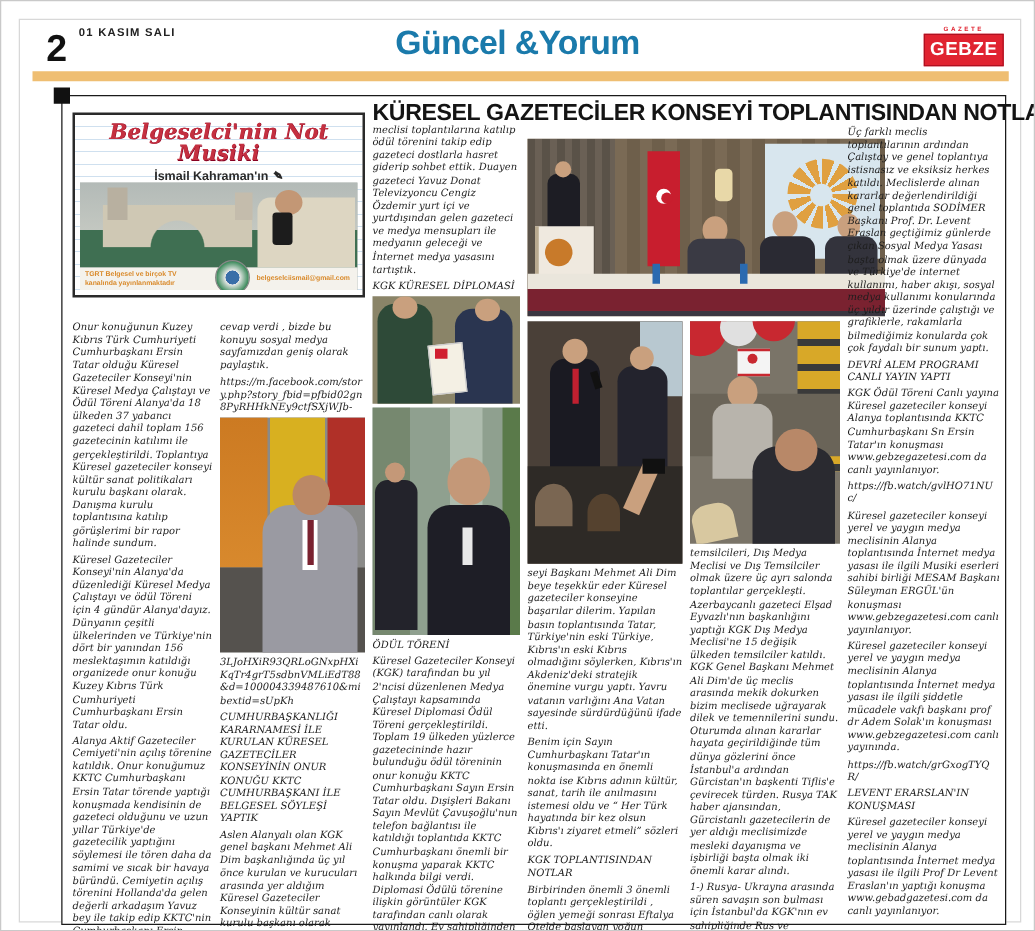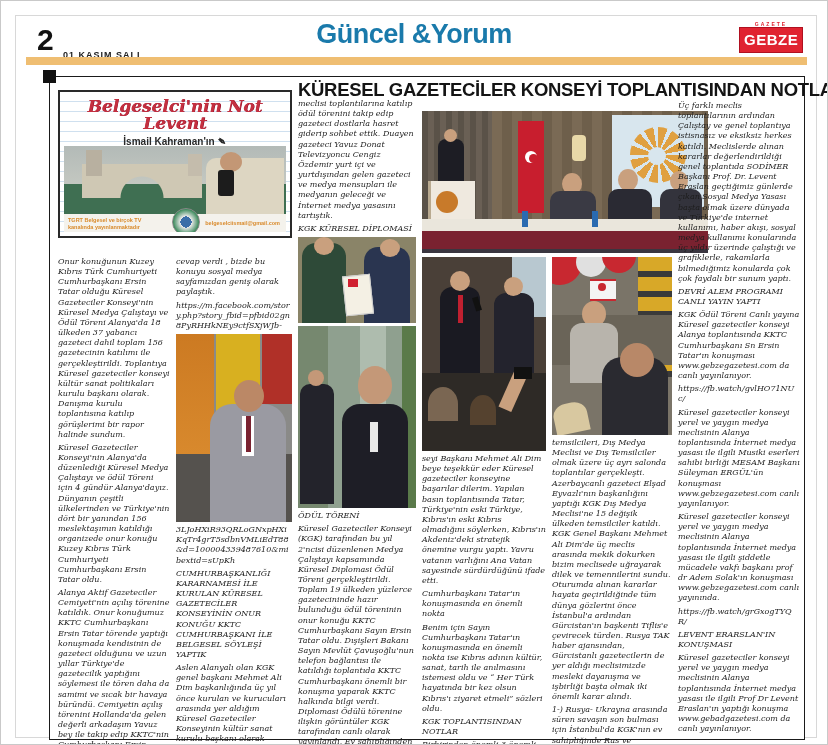--- a/index.html
+++ b/index.html
@@ -3,21 +3,21 @@
 <meta charset="utf-8">
 <style>
   html,body{margin:0;padding:0;background:#e9e9e9;}
   .page{position:relative;width:828px;height:745px;background:#fff;overflow:hidden;
         border:1px solid #c9c9c9;box-sizing:border-box;
         font-family:"Liberation Sans",sans-serif;}
   .page-inner-frame{position:absolute;left:14px;top:14px;right:10px;bottom:6px;
         border:1px solid #d8d8d8;}
   
   .pagenum{position:absolute;left:36px;top:22px;font-size:30px;font-weight:700;color:#111;}
-  .date{position:absolute;left:62px;top:49px;font-size:9px;letter-spacing:1px;color:#222;font-weight:700;}
+  .date{position:absolute;left:62px;top:20px;font-size:9px;letter-spacing:1px;color:#222;font-weight:700;}
   .section-title{position:absolute;left:0;right:0;top:18px;text-align:center;
         font-size:27px;font-weight:700;color:#1a7aab;letter-spacing:-0.5px;}
   .logo{position:absolute;right:24px;top:20px;width:64px;text-align:center;}
   .logo-small{font-size:5px;color:#e02330;letter-spacing:2px;font-weight:700;}
   .logo-box{background:#e02330;color:#fff;font-weight:700;font-size:15px;
         padding:3px 4px 4px;border:1px solid #b01020;letter-spacing:0.5px;}
   .orange-bar{position:absolute;left:25px;right:20px;top:56px;height:8px;background:#efbe72;}
   
   .main-box{position:absolute;left:48px;top:75px;width:756px;height:664px;
         border:1.5px solid #1a1a1a;box-sizing:border-box;background:#fff;}
@@ -58,21 +58,21 @@
     <div class="logo-small">GAZETE</div>
     <div class="logo-box">GEBZE</div>
   </div>
   <div class="orange-bar"></div>
 
   <div class="main-box">
     <div class="corner-sq"></div>
     <h1 class="headline">KÜRESEL GAZETECİLER KONSEYİ TOPLANTISINDAN NOTLAR</h1>
 
     <div class="belge">
-      <div class="belge-title">Belgeselci'nin Not Levent</div>
+      <div class="belge-title">Belgeselci'nin Not Musiki</div>
       <div class="belge-byline">
         <span>İsmail Kahraman'ın</span>
         <span class="pen">✒</span>
       </div>
       <div class="belge-byline2">Kaleminden</div>
       <div class="belge-photo photo">
         <div class="abs" style="left:0;top:0;right:0;height:42px;background:linear-gradient(#b3bab7,#c5c9c2);"></div>
         <div class="abs" style="left:0;bottom:18px;right:0;height:30px;background:#3f6f52;"></div>
         <div class="abs" style="left:18px;top:18px;width:120px;height:34px;background:#cfc8b4;
              -webkit-mask:radial-gradient(circle 22px at 50% 100%,transparent 21px,#000 22px);
@@ -173,21 +173,20 @@
         <div class="abs" style="left:52px;top:40px;width:6px;height:14px;background:#111;transform:rotate(-18deg);"></div>
         <div class="abs" style="left:72px;top:36px;width:40px;height:86px;background:#23232d;border-radius:12px 12px 0 0;"></div>
         <div class="abs" style="left:82px;top:20px;width:19px;height:19px;background:#c9a07e;border-radius:50%;"></div>
         <div class="abs" style="left:0;bottom:0;right:0;height:78px;background:#2e2a26;"></div>
         <div class="abs" style="left:6px;bottom:30px;width:30px;height:34px;background:#7a6652;border-radius:50% 50% 0 0;"></div>
         <div class="abs" style="left:48px;bottom:26px;width:26px;height:30px;background:#55422f;border-radius:50% 50% 0 0;"></div>
         <div class="abs" style="left:84px;bottom:40px;width:14px;height:40px;background:#c9a07e;transform:rotate(24deg);"></div>
         <div class="abs" style="left:92px;bottom:72px;width:18px;height:12px;background:#111;"></div>
       </div>
       <p>seyi Başkanı Mehmet Ali Dim beye teşekkür eder Küresel gazeteciler konseyine  başarılar dilerim. Yapılan basın toplantısında Tatar, Türkiye'nin eski Türkiye, Kıbrıs'ın eski Kıbrıs olmadığını söylerken, Kıbrıs'ın Akdeniz'deki stratejik önemine vurgu yaptı. Yavru vatanın varlığını Ana Vatan sayesinde sürdürdüğünü ifade etti.</p>
-      <p>Cumhurbaşkanı Tatar'ın konuşmasında en önemli nokta</p>
       <p>Benim için Sayın Cumhurbaşkanı Tatar'ın konuşmasında en önemli nokta ise Kıbrıs adının kültür, sanat, tarih ile anılmasını istemesi oldu ve “ Her Türk hayatında bir kez olsun Kıbrıs'ı ziyaret etmeli” sözleri oldu.</p>
       <p class="subhead">KGK TOPLANTISINDAN NOTLAR</p>
       <p>Birbirinden önemli 3 önemli toplantı gerçekleştirildi , öğlen yemeği sonrası Eftalya Otelde başlayan yoğun program oldukça dolu ve verimli geçti. Yaygın Medya Meclisi üyeleri, Yerel Medya Meclisi ve İl</p>
     </div>
 
     <div class="col" style="left:502px;top:180px;width:120px;">
       <div class="photo" style="width:120px;height:178px;background:#7a7468;margin:0 0 3px;">
         <div class="abs" style="left:-14px;top:-16px;width:44px;height:44px;border-radius:50%;background:#c82830;"></div>
         <div class="abs" style="left:24px;top:-10px;width:30px;height:30px;border-radius:50%;background:#e0e0e0;"></div>
         <div class="abs" style="left:50px;top:-18px;width:34px;height:34px;border-radius:50%;background:#c82830;"></div>

